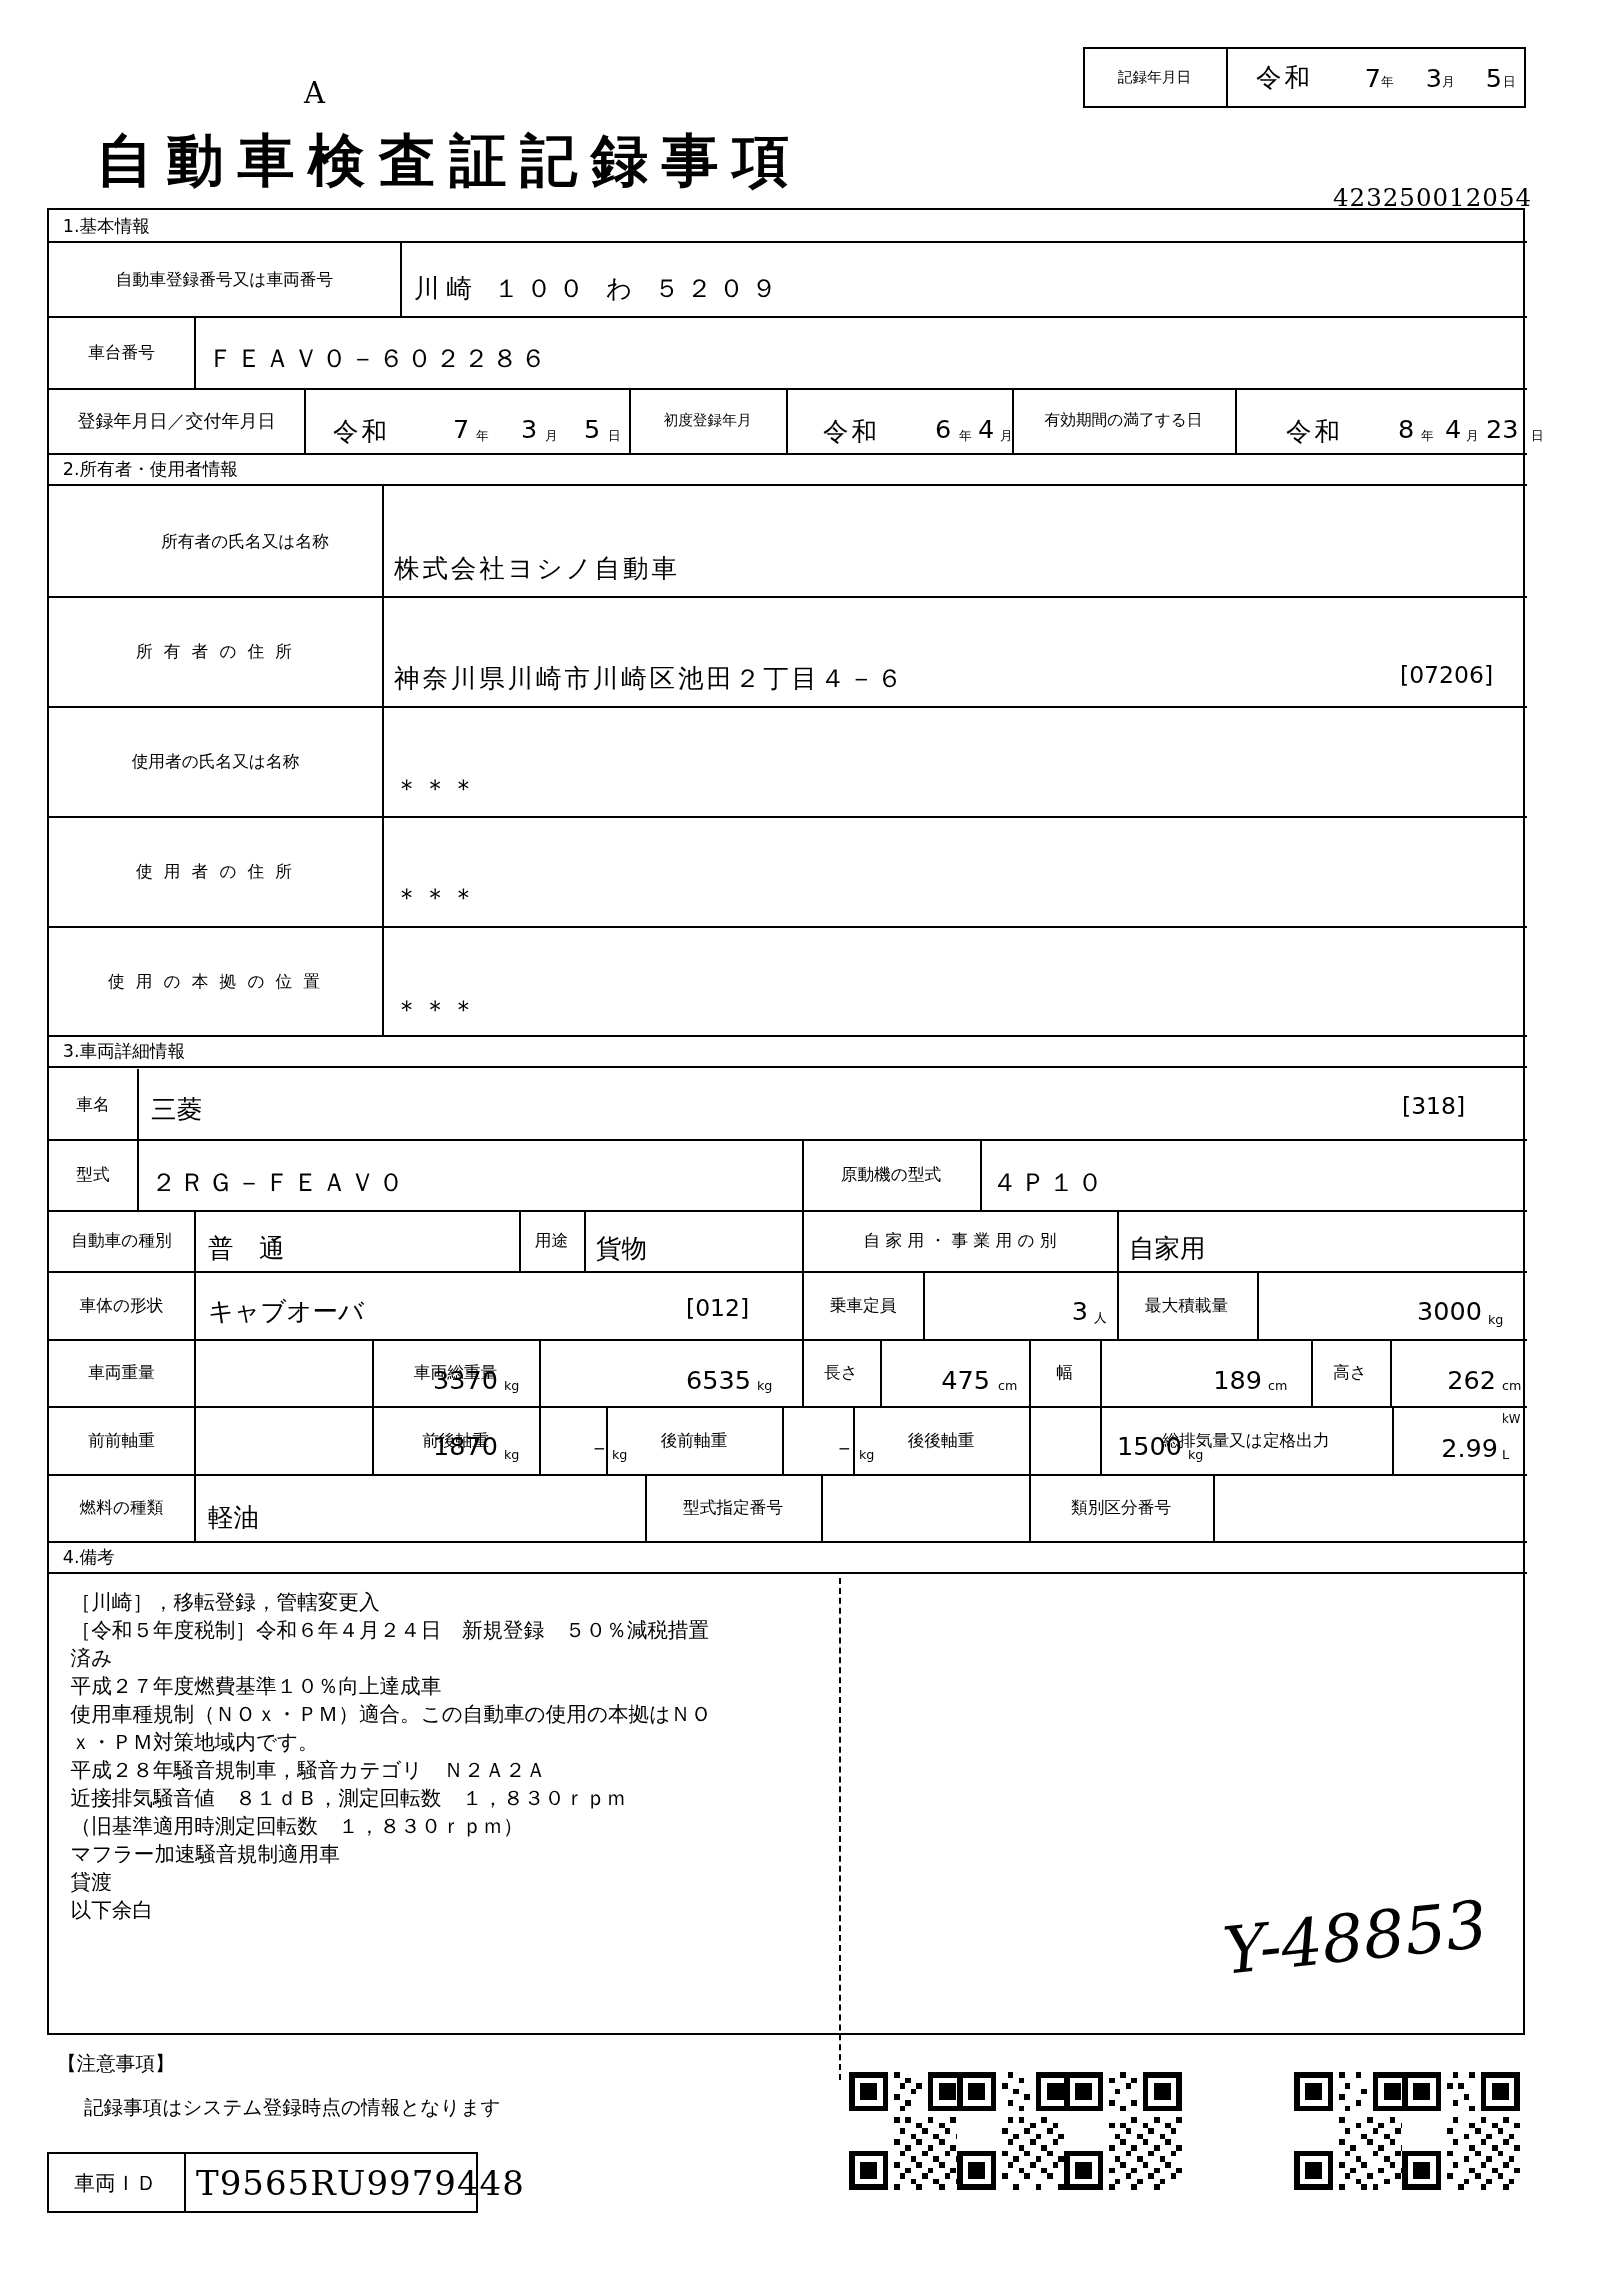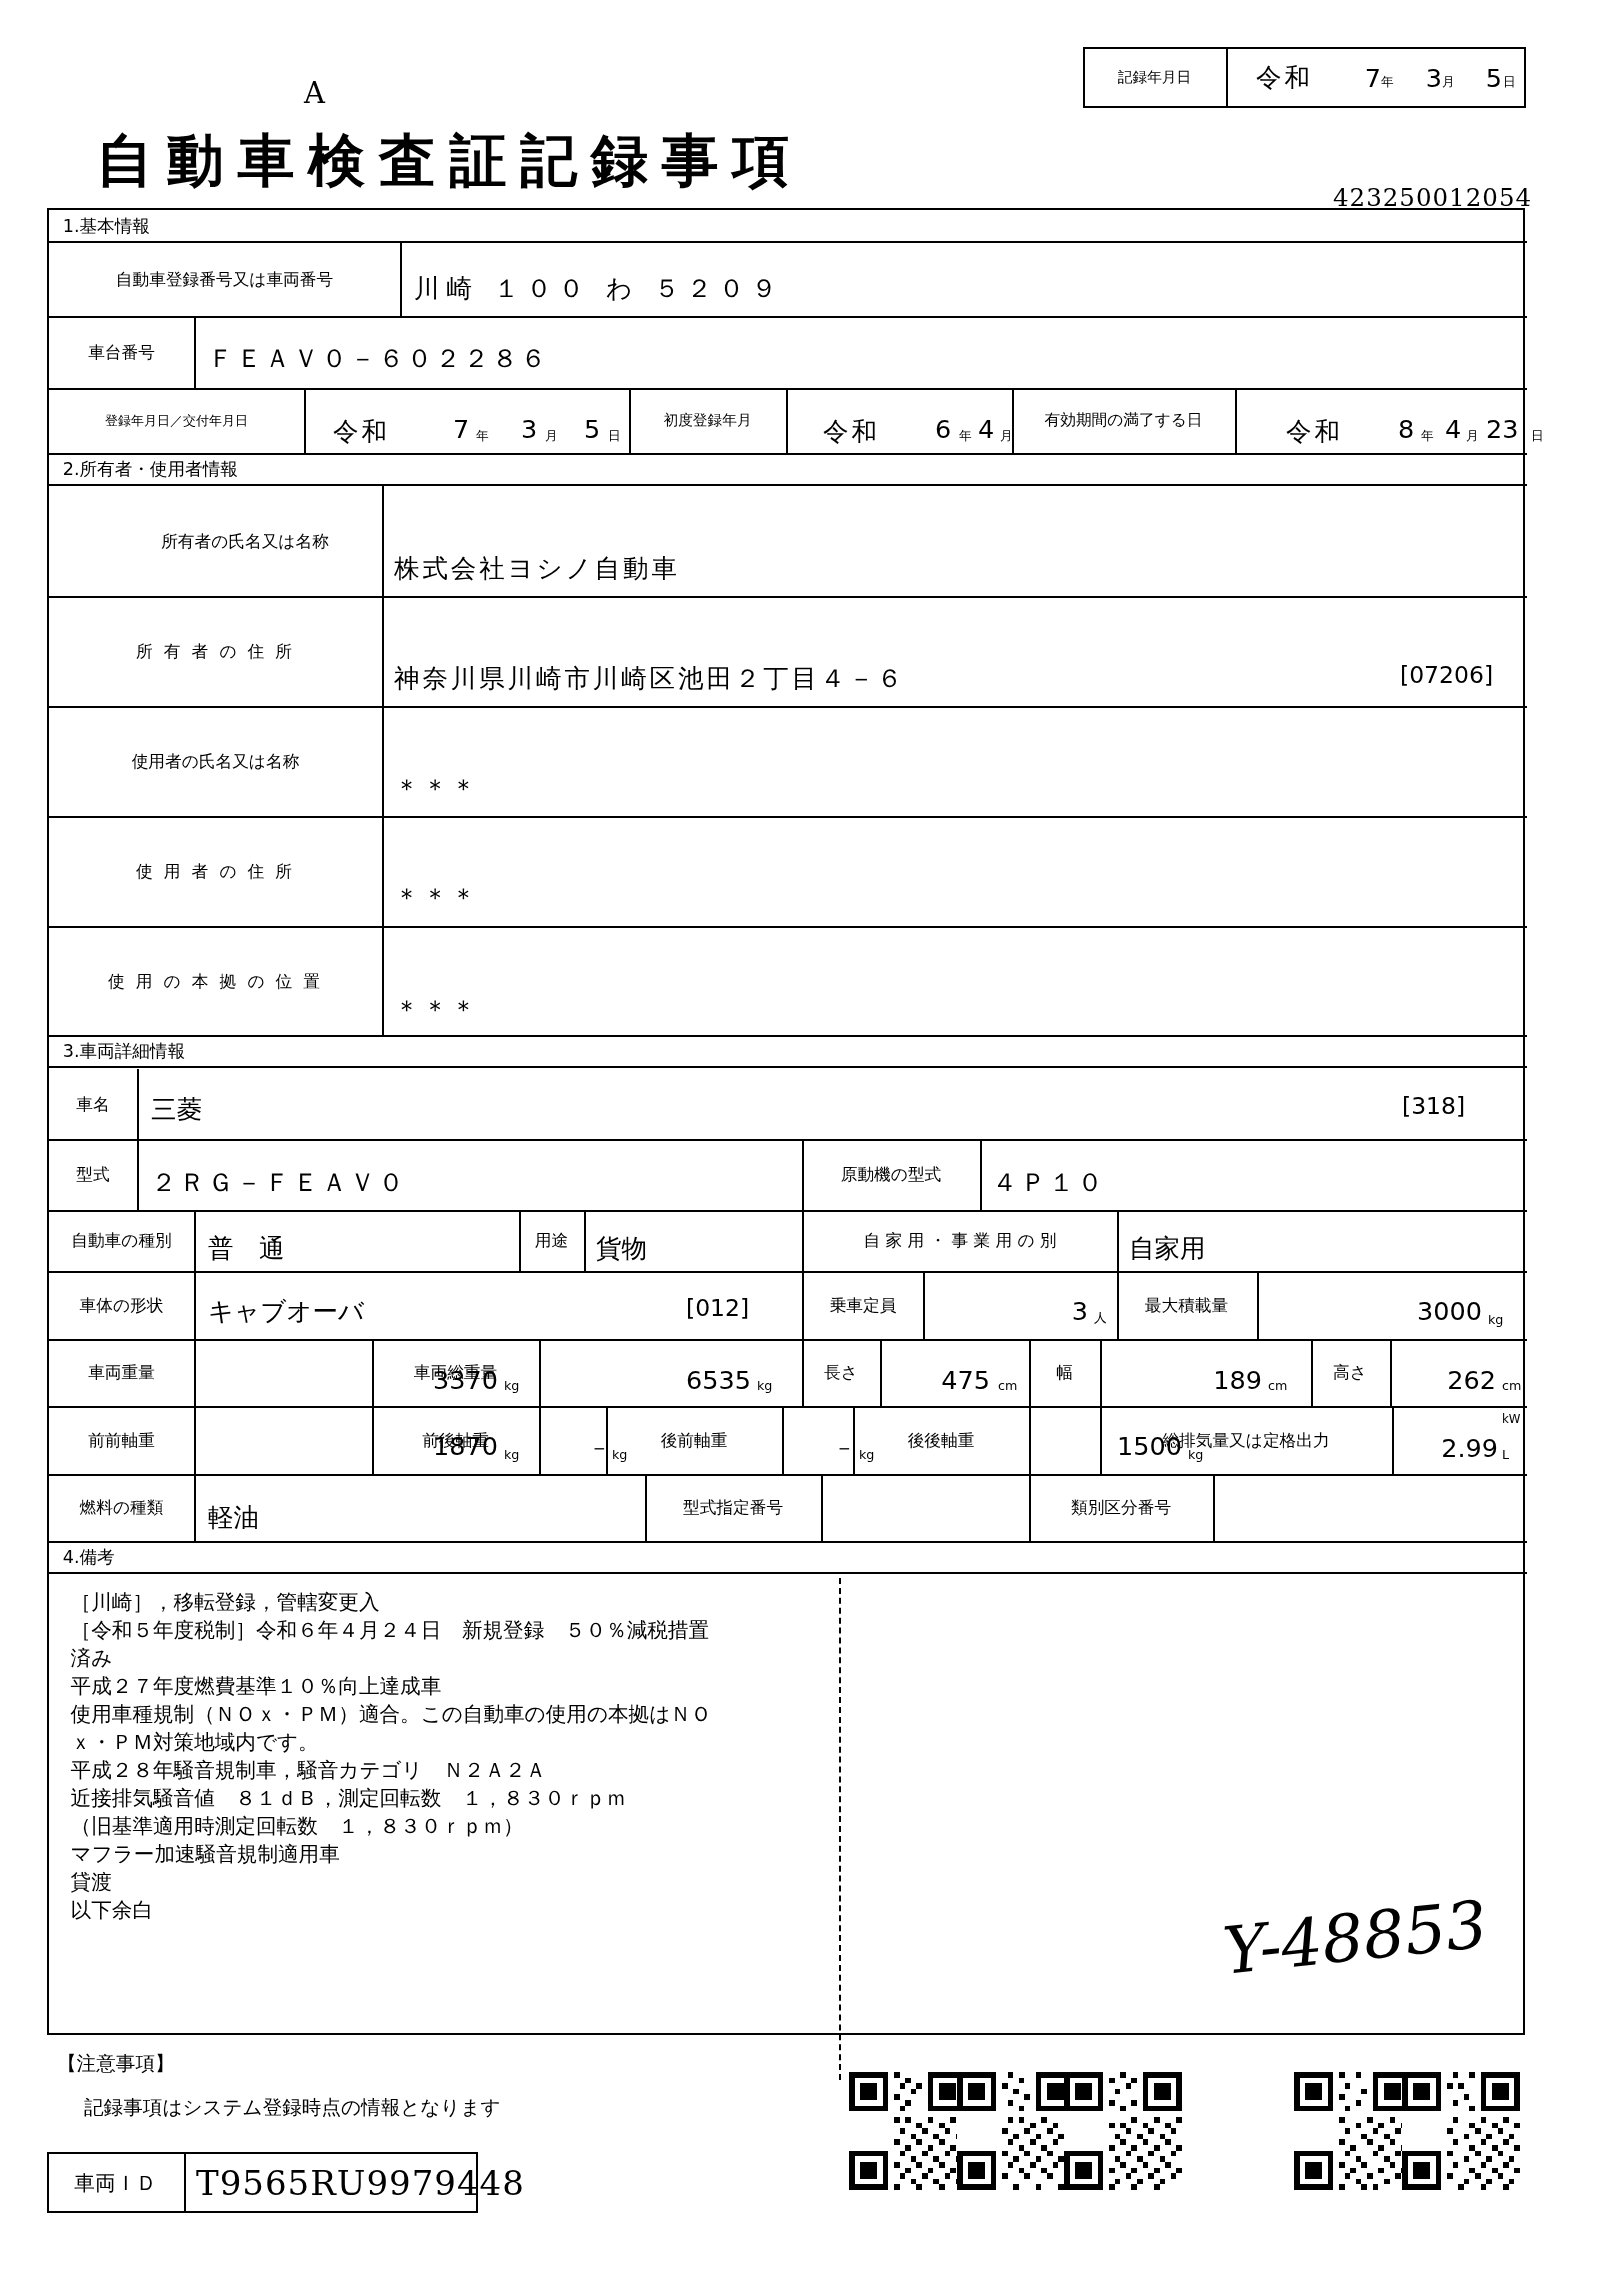--- a/index.html
+++ b/index.html
@@ -166,21 +166,21 @@
     </div>
     <div class="v-bl sp-sm" style="left:159px;top:131px;">ＦＥＡＶ０－６０２２８６</div>
 
     <div class="hline" style="top:243px;"></div>
     <div class="vline" style="left:255px;top:178px;height:65px;"></div>
     <div class="vline" style="left:580px;top:178px;height:65px;"></div>
     <div class="vline" style="left:737px;top:178px;height:65px;"></div>
     <div class="vline" style="left:963px;top:178px;height:65px;"></div>
     <div class="vline" style="left:1186px;top:178px;height:65px;"></div>
 
-    <div class="cell lab-c" style="left:0;top:178px;width:255px;height:65px;font-size:13px;">
+    <div class="cell lab-c" style="left:0;top:178px;width:255px;height:65px;font-size:18px;">
       <span>登録年月日／交付年月日</span>
     </div>
     <div class="v-bl sp-sm" style="left:284px;top:204px;">令和</div>
     <div class="v-bl" style="left:404px;top:204px;">7</div>
     <div class="abs unit" style="left:427px;top:218px;">年</div>
     <div class="v-bl" style="left:472px;top:204px;">3</div>
     <div class="abs unit" style="left:496px;top:218px;">月</div>
     <div class="v-bl" style="left:535px;top:204px;">5</div>
     <div class="abs unit" style="left:559px;top:218px;">日</div>
 

